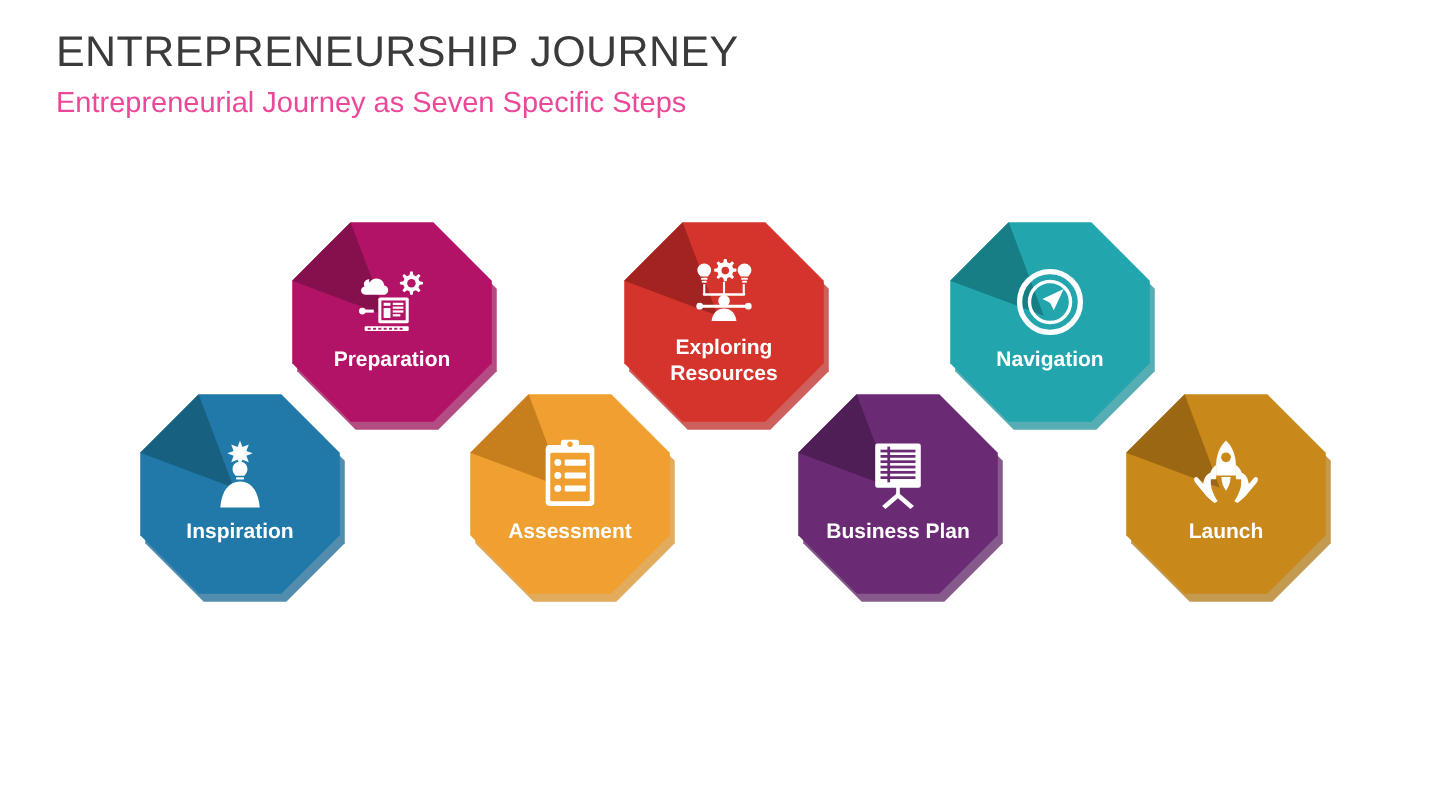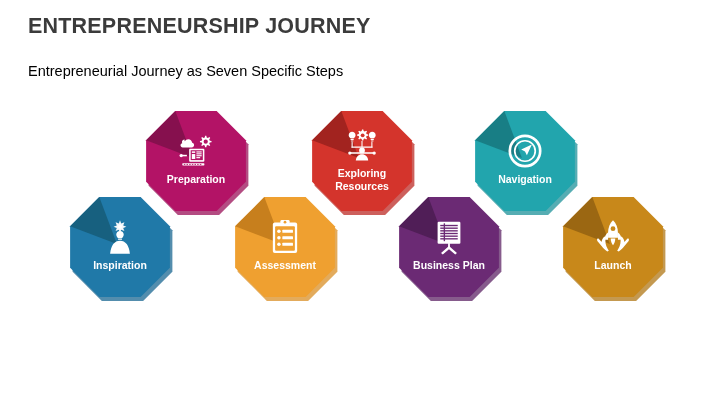--- a/index.html
+++ b/index.html
@@ -17,31 +17,31 @@
 
   
   #header {
     position: absolute;
     left: 28px;
     top: 14px;
     width: 660px;
   }
   #title {
     font-size: 21.5px;
-    font-weight: bold;
+    font-weight: normal;
     letter-spacing: 0.2px;
     color: #3b3b3b;
     line-height: 1.15;
     white-space: nowrap;
   }
   #subtitle {
-    margin-top: 24px;
+    margin-top: 5px;
     font-size: 14.5px;
     font-weight: normal;
-    color: #000000;
+    color: #ec4899;
     line-height: 1.2;
     white-space: nowrap;
   }
 
   
   #stage {
     position: absolute;
     left: 0;
     top: 0;
     width: 720px;

